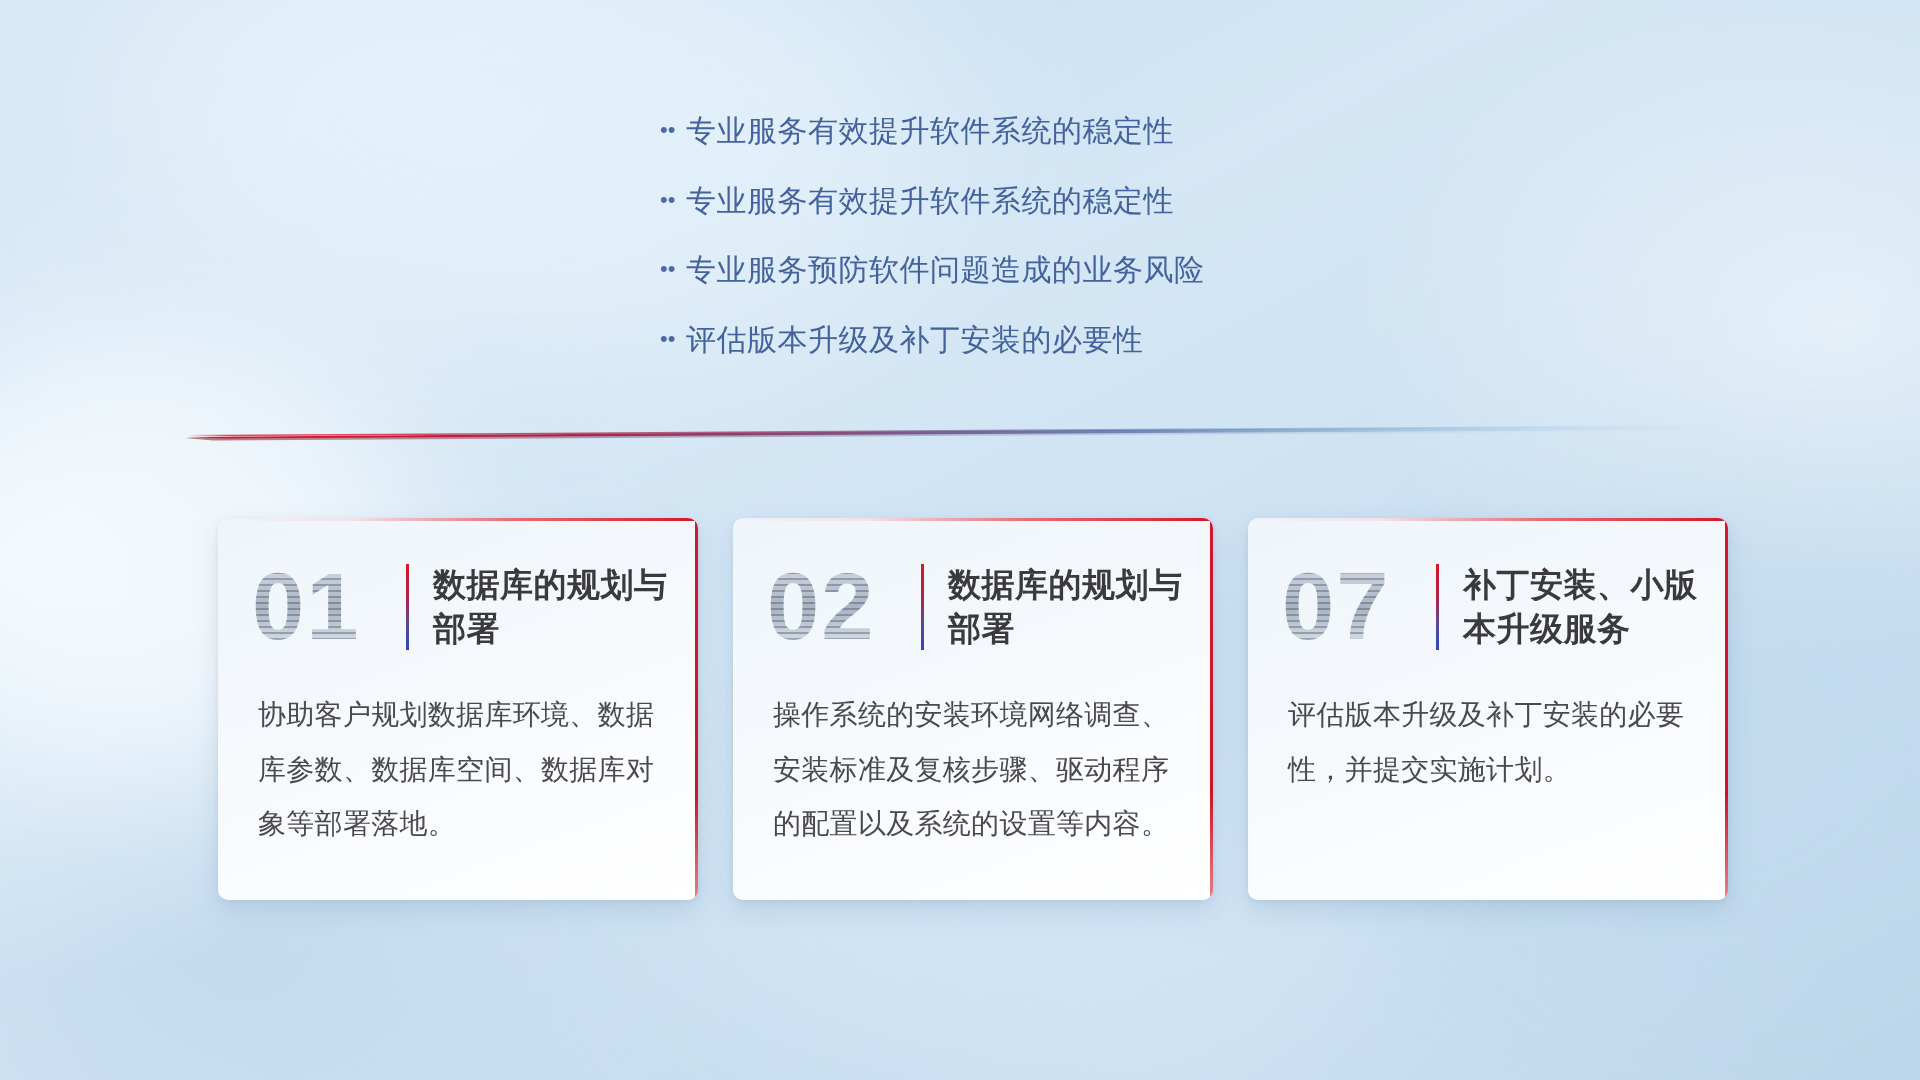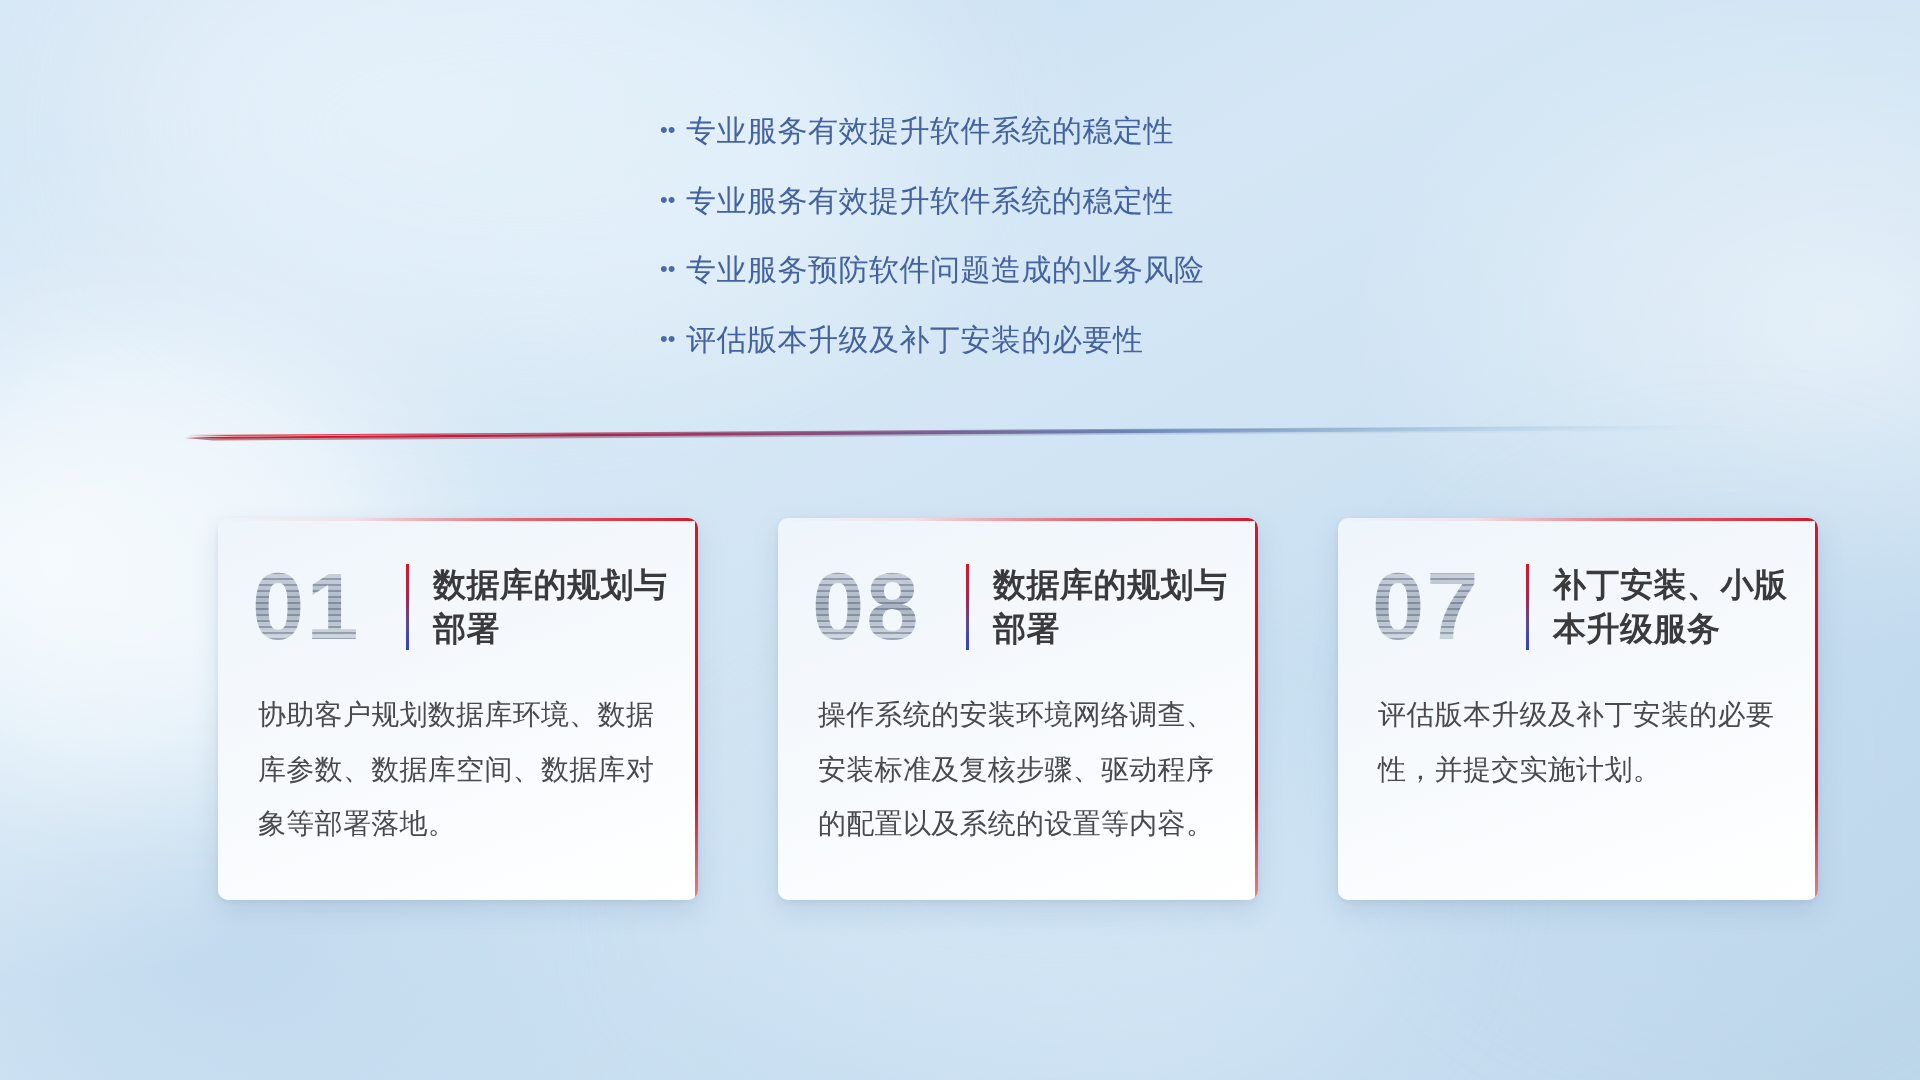--- a/index.html
+++ b/index.html
@@ -63,21 +63,21 @@
     left: 185px; top: 424px;
     width: 1565px; height: 18px;
   }
   .divider svg { display:block; width:100%; height:100%; }
 
   
   .cards {
     position: absolute;
     left: 186px; top: 518px;
     display: flex;
-    gap: 80px;
+    gap: 35px;
     padding-left: 32px;
   }
   .card {
     position: relative;
     width: 480px;
     height: 382px;
     border-radius: 10px;
     background: linear-gradient(160deg, #eef5fb 0%, #f4f8fc 35%, #fafcfe 70%, #ffffff 100%);
     box-shadow: 0 10px 26px rgba(90,120,155,0.18), 0 2px 5px rgba(90,120,155,0.10);
     overflow: hidden;
@@ -204,21 +204,21 @@
         <div class="card-rule"></div>
         <div class="card-title">数据库的规划与部署</div>
       </div>
       <div class="card-body">协助客户规划数据库环境、数据库参数、数据库空间、数据库对象等部署落地。</div>
     </div>
 
     <div class="card">
       <div class="card-edge-top"></div>
       <div class="card-edge-right"></div>
       <div class="card-head">
-        <div class="card-num">08</div>
+        <div class="card-num">02</div>
         <div class="card-rule"></div>
         <div class="card-title">数据库的规划与部署</div>
       </div>
       <div class="card-body">操作系统的安装环境网络调查、安装标准及复核步骤、驱动程序的配置以及系统的设置等内容。</div>
     </div>
 
     <div class="card">
       <div class="card-edge-top"></div>
       <div class="card-edge-right"></div>
       <div class="card-head">

